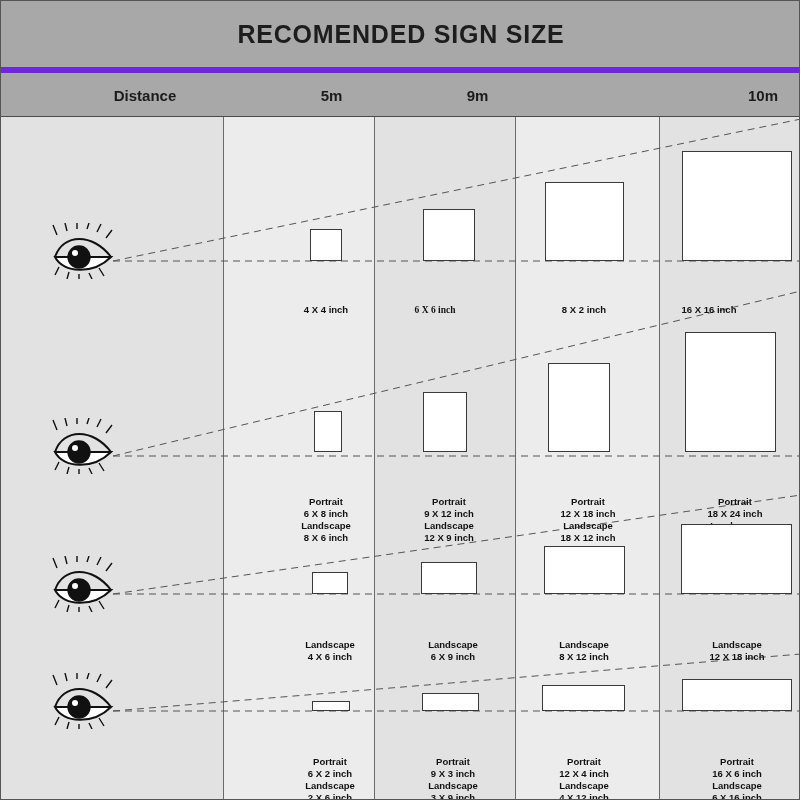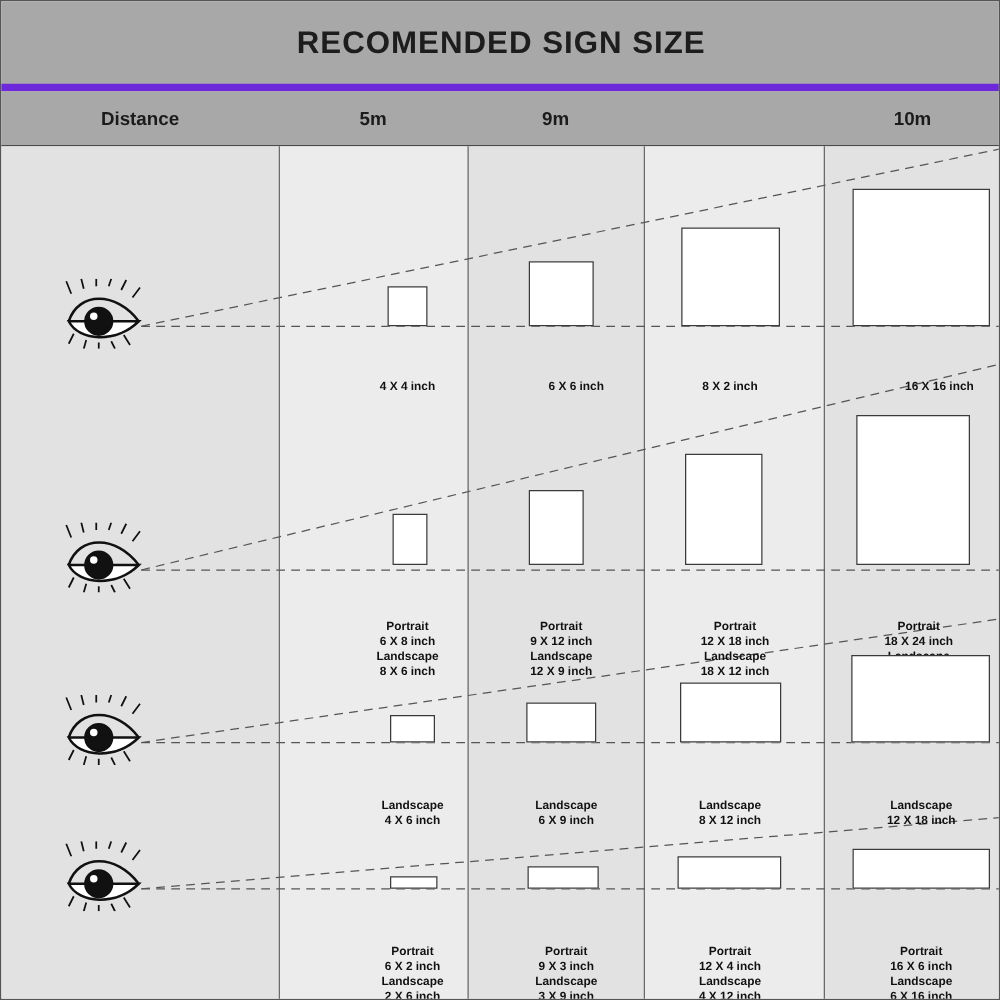--- a/index.html
+++ b/index.html
@@ -53,20 +53,21 @@
   .header-cell {
     position: absolute;
     top: 0;
     height: 44px;
     display: flex;
     align-items: center;
     justify-content: center;
     font-size: 15px;
     font-weight: bold;
     color: #1b1b1b;
+    padding-left: 33px;
   }
   
   .col-band {
     position: absolute;
     top: 116px;
     height: 683px;
     box-sizing: border-box;
   }
   .band-light { background: #ececec; }
   .band-dark  { background: #e2e2e2; }
@@ -189,27 +190,27 @@
       <circle cx="26" cy="30" r="3" fill="#fff" stroke="none"></circle>
       <path d="M8 12 L 4 2 M18 8 L 16 0 M28 6 L 28 0 M38 6 L 40 0 M48 9 L 52 1 M57 15 L 63 7"></path>
       <path d="M10 44 L 6 52 M20 49 L 18 56 M30 51 L 30 56 M40 50 L 43 56 M50 45 L 55 53"></path>
     </g>
   </svg>
 
   <div class="sign" style="left:309px;top:228px;width:32px;height:32px;"></div>
   <div class="caption" style="left:283px;top:263px;width:84px;">4 X 4 inch</div>
 
   <div class="sign" style="left:422px;top:208px;width:52px;height:52px;"></div>
-  <div class="caption" style="left:418px;top:263px;width:84px;">6 X 6 inch</div>
+  <div class="caption" style="left:392px;top:263px;width:84px;font-family:Liberation Serif, serif;">6 X 6 inch</div>
 
   <div class="sign" style="left:544px;top:181px;width:79px;height:79px;"></div>
   <div class="caption" style="left:541px;top:263px;width:84px;">8 X 2 inch</div>
 
   <div class="sign" style="left:681px;top:150px;width:110px;height:110px;"></div>
-  <div class="caption" style="left:694px;top:263px;width:84px;text-align:right;">16 X 16 inch</div>
+  <div class="caption" style="left:666px;top:263px;width:84px;">16 X 16 inch</div>
 
   <div class="sign" style="left:313px;top:410px;width:28px;height:41px;"></div>
   <div class="caption" style="left:283px;top:455px;width:84px;">Portrait
 6 X 8 inch
 Landscape
 8 X 6 inch</div>
 
   <div class="sign" style="left:422px;top:391px;width:44px;height:60px;"></div>
   <div class="caption" style="left:406px;top:455px;width:84px;">Portrait
 9 X 12 inch

